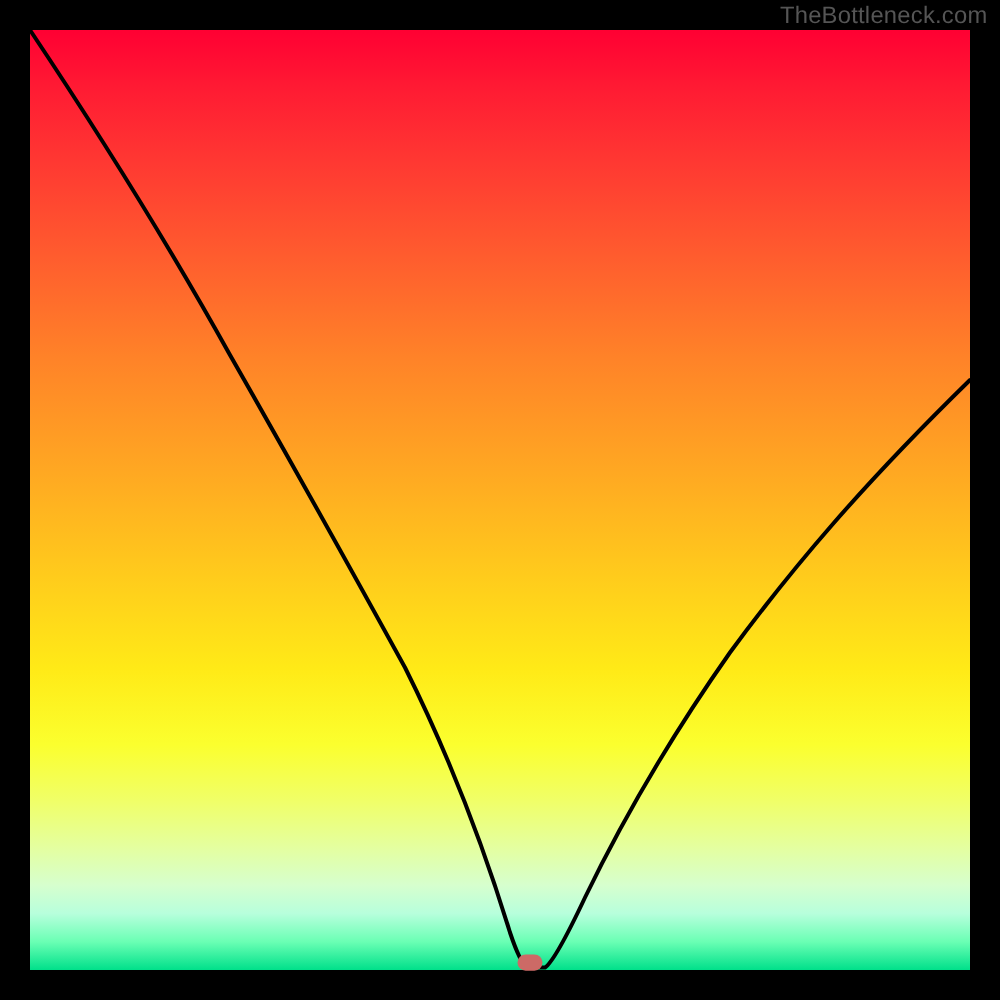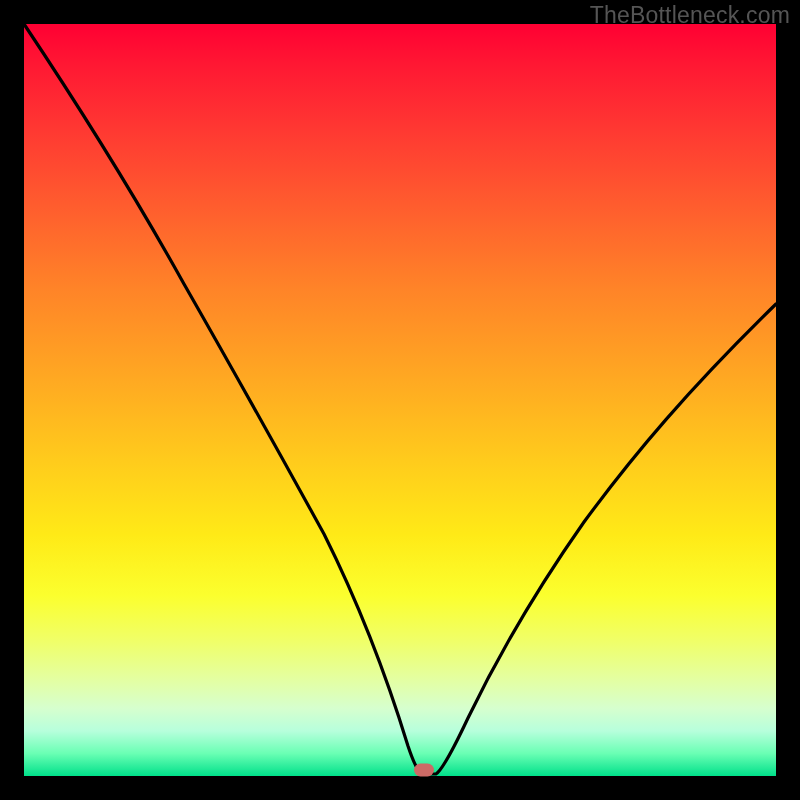--- a/index.html
+++ b/index.html
@@ -40,21 +40,21 @@
       #b7ffdc 94%,
       #6affb4 97%,
       #00e08a 100%
     );
   }
   .watermark {
     position: absolute;
     top: 2px;
     right: 10px;
     color: #555;
-    font-size: 23px;
+    font-size: 19px;
     letter-spacing: 0.2px;
     font-weight: 500;
     user-select: none;
   }
   svg.curve {
     position: absolute;
     inset: 0;
     width: 100%;
     height: 100%;
     overflow: visible;

